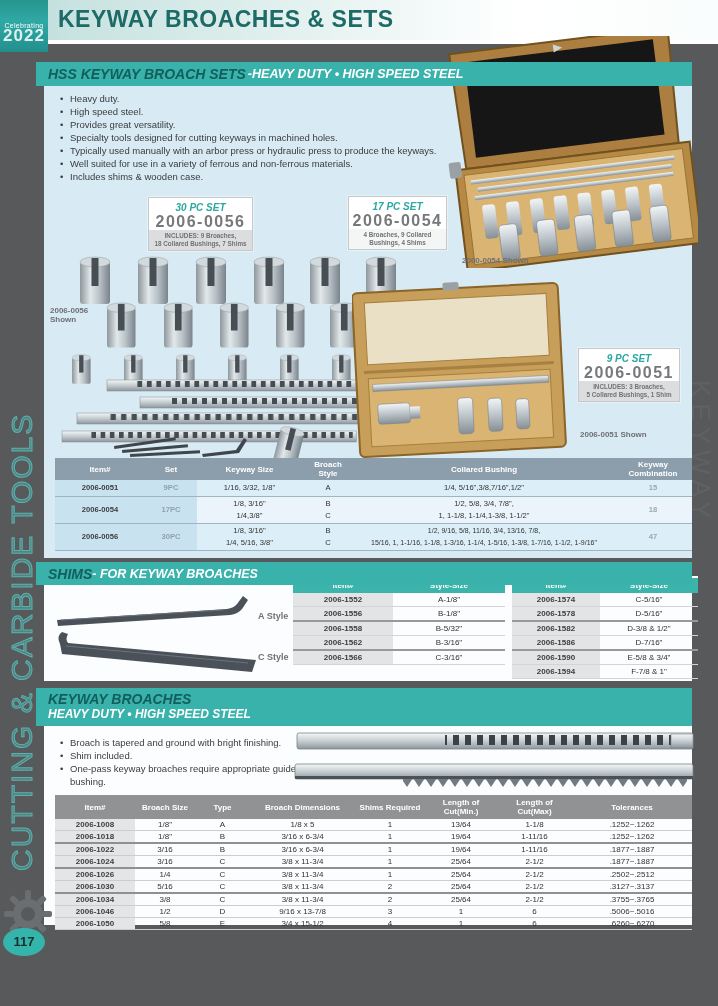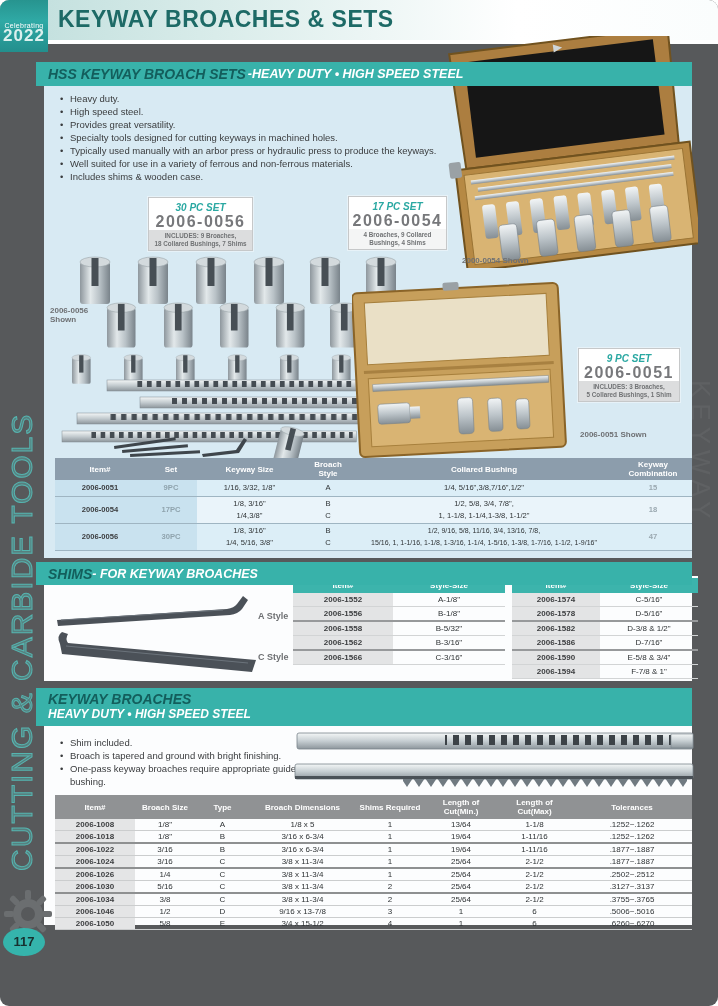--- a/index.html
+++ b/index.html
@@ -1,17 +1,17 @@
 <!DOCTYPE html>
 <html><head>
 <meta charset="utf-8">
 <style>
   html,body{margin:0;padding:0;}
   #page{position:relative;width:718px;height:1006px;background:#57595B;overflow:hidden;
-        font-family:"Liberation Sans",sans-serif;border-radius:9px;-webkit-font-smoothing:antialiased;}
+        font-family:"Liberation Sans",sans-serif;-webkit-font-smoothing:antialiased;}
   .abs{position:absolute;}
 
   
   .band{left:0;top:0;width:718px;height:40px;background:linear-gradient(90deg,#BFDEDC 0%,#D9ECEA 30%,#FFFFFF 72%,#FAFDFD 100%);border-bottom:4px solid #FFF;}
   .page-title{left:58px;top:6px;font-size:23px;font-weight:bold;color:#1D6A66;letter-spacing:.5px;}
   .logo{left:0;top:0;width:48px;height:52px;background:linear-gradient(#27948F,#2FA9A5 40%,#238F8D);color:#fff;text-align:center;z-index:5;}
   .logo .l1{font-size:7px;margin-top:22px;letter-spacing:.3px;}
   .logo .l2{font-size:17px;font-weight:bold;color:#DCF0EE;letter-spacing:1px;line-height:14px;}
 
   
@@ -469,22 +469,22 @@
     </tbody>
   </table>
 
   <div class="abs panel-white" style="left:44px;top:688px;width:648px;height:237px;"></div>
   <div class="abs bar bar3">
     <span class="dk">KEYWAY BROACHES</span>
     <span class="w2">HEAVY DUTY • HIGH SPEED STEEL</span>
   </div>
 
   <ul class="abs bullets bl3">
+    <li>Broach is tapered and ground with bright finishing.</li>
     <li>Shim included.</li>
-    <li>Broach is tapered and ground with bright finishing.</li>
     <li>One-pass keyway broaches require appropriate guide bushing.</li>
   </ul>
 
   <svg class="abs" style="left:295px;top:728px;" width="400" height="26" viewBox="0 0 400 26">
     <defs>
       <linearGradient id="s-met" x1="0" y1="0" x2="0" y2="1">
         <stop offset="0" stop-color="#F4F7F7"></stop>
           <stop offset=".5" stop-color="#C6CED2"></stop>
           <stop offset="1" stop-color="#8D969C"></stop>
       </linearGradient>

